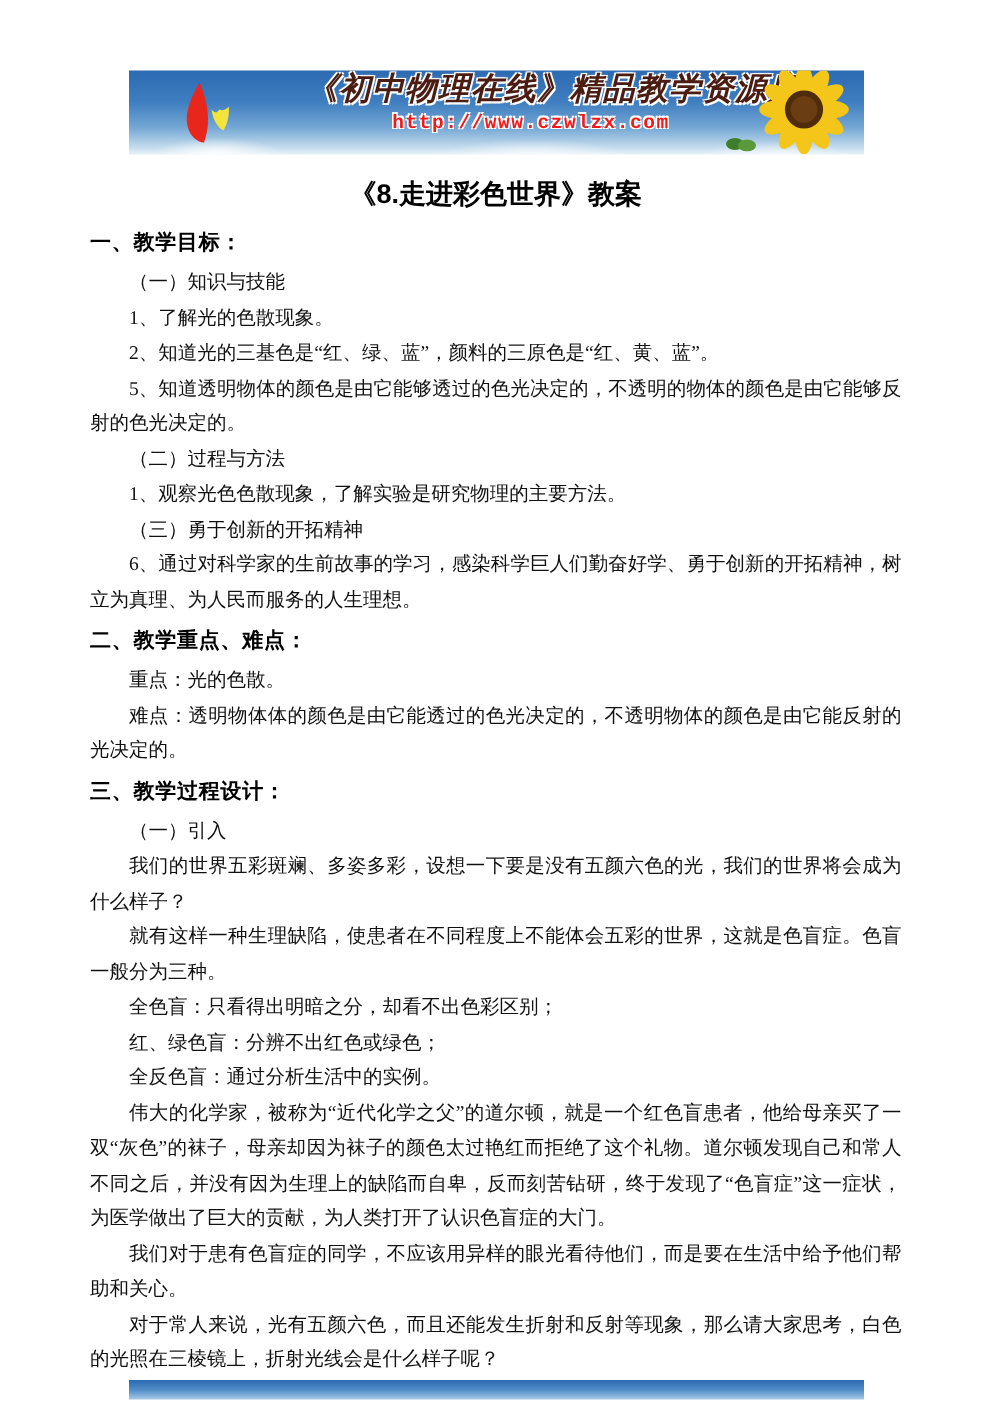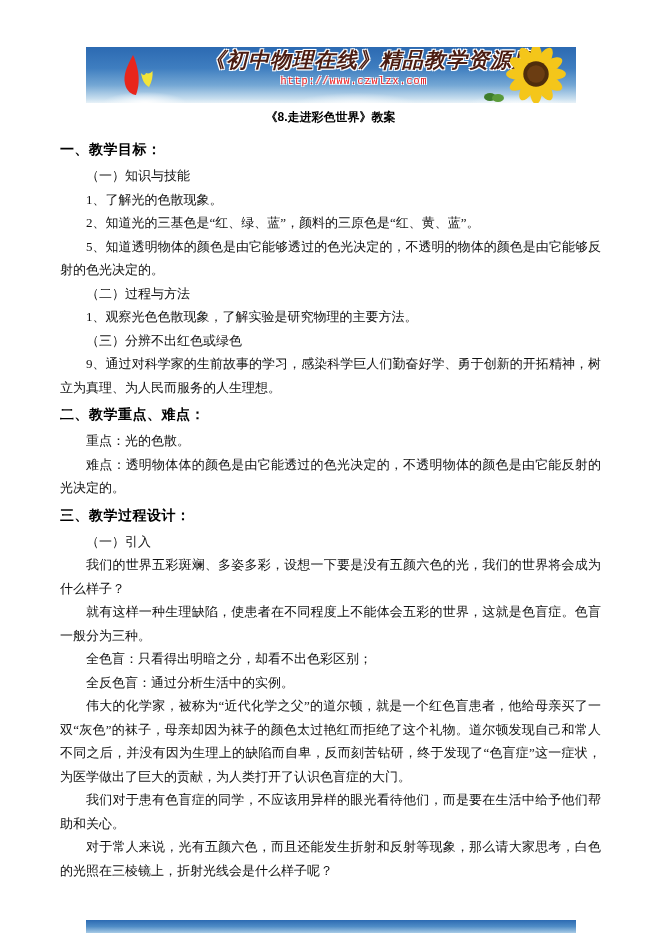--- a/index.html
+++ b/index.html
@@ -20,34 +20,34 @@
   .logo{position:absolute;left:32px;top:6px;}
   .banner-text{
     position:absolute;left:118px;top:4px;width:300px;text-align:center;
   }
   .site-name{
     font-family:Liberation Mono, monospace;font-weight:bold;font-style:italic;
     font-size:21px;line-height:22px;color:#4a1c12;letter-spacing:1px;white-space:nowrap;
     text-shadow:1px 1px 0 #fff,-1px -1px 0 #fff,1px -1px 0 #fff,-1px 1px 0 #fff,0 0 2px #fff;
   }
   .site-url{
-    font-family:"Liberation Mono", monospace;font-weight:normal;
-    font-size:10px;line-height:18px;color:#f61818;letter-spacing:1px;white-space:nowrap;
+    font-family:"Liberation Mono", monospace;font-weight:bold;
+    font-size:13px;line-height:18px;color:#f61818;letter-spacing:1px;white-space:nowrap;
     text-shadow:1px 1px 0 #fff,-1px -1px 0 #fff,1px -1px 0 #fff,-1px 1px 0 #fff;
   }
   .sunflower{position:absolute;right:6px;bottom:-6px;}
   .plant{position:absolute;right:72px;bottom:-3px;}
   
   .doc{
     position:absolute;left:60px;top:105px;width:541px;
     font-size:13px;line-height:23.5px;text-align:justify;
   }
   .doc-title{
     font-family:"Liberation Sans", sans-serif;font-weight:bold;
-    font-size:12px;line-height:24px;text-align:center;margin:0 0 5px 0;color:#000;
+    font-size:18px;line-height:24px;text-align:center;margin:12px 0 5px 0;color:#000;
   }
   .blk{margin:0;}
   .blk.p{text-indent:2em;}
   .blk.h1{
     font-family:"Liberation Sans", sans-serif;font-weight:bold;
     font-size:14px;line-height:30px;text-indent:0;color:#000;letter-spacing:.5px;
   }
   
   .footer-bar{
     position:absolute;left:86px;top:920px;width:490px;height:13px;
@@ -101,30 +101,31 @@
 <div class="doc">
   <h1 class="doc-title">《8.走进彩色世界》教案</h1>
   <div id="doc-blocks">
       <p class="blk h1">一、教学目标：</p>
       <p class="blk p">（一）知识与技能</p>
       <p class="blk p">1、了解光的色散现象。</p>
       <p class="blk p">2、知道光的三基色是“红、绿、蓝”，颜料的三原色是“红、黄、蓝”。</p>
       <p class="blk p">5、知道透明物体的颜色是由它能够透过的色光决定的，不透明的物体的颜色是由它能够反射的色光决定的。</p>
       <p class="blk p">（二）过程与方法</p>
       <p class="blk p">1、观察光色色散现象，了解实验是研究物理的主要方法。</p>
-      <p class="blk p">（三）分辨不出红色或绿色</p>
-      <p class="blk p">9、通过对科学家的生前故事的学习，感染科学巨人们勤奋好学、勇于创新的开拓精神，树立为真理、为人民而服务的人生理想。</p>
+      <p class="blk p">（三）勇于创新的开拓精神</p>
+      <p class="blk p">6、通过对科学家的生前故事的学习，感染科学巨人们勤奋好学、勇于创新的开拓精神，树立为真理、为人民而服务的人生理想。</p>
       <p class="blk h1">二、教学重点、难点：</p>
       <p class="blk p">重点：光的色散。</p>
       <p class="blk p">难点：透明物体体的颜色是由它能透过的色光决定的，不透明物体的颜色是由它能反射的光决定的。</p>
       <p class="blk h1">三、教学过程设计：</p>
       <p class="blk p">（一）引入</p>
       <p class="blk p">我们的世界五彩斑斓、多姿多彩，设想一下要是没有五颜六色的光，我们的世界将会成为什么样子？</p>
       <p class="blk p">就有这样一种生理缺陷，使患者在不同程度上不能体会五彩的世界，这就是色盲症。色盲一般分为三种。</p>
       <p class="blk p">全色盲：只看得出明暗之分，却看不出色彩区别；</p>
+      <p class="blk p">红、绿色盲：分辨不出红色或绿色；</p>
       <p class="blk p">全反色盲：通过分析生活中的实例。</p>
       <p class="blk p">伟大的化学家，被称为“近代化学之父”的道尔顿，就是一个红色盲患者，他给母亲买了一双“灰色”的袜子，母亲却因为袜子的颜色太过艳红而拒绝了这个礼物。道尔顿发现自己和常人不同之后，并没有因为生理上的缺陷而自卑，反而刻苦钻研，终于发现了“色盲症”这一症状，为医学做出了巨大的贡献，为人类打开了认识色盲症的大门。</p>
       <p class="blk p">我们对于患有色盲症的同学，不应该用异样的眼光看待他们，而是要在生活中给予他们帮助和关心。</p>
       <p class="blk p">对于常人来说，光有五颜六色，而且还能发生折射和反射等现象，那么请大家思考，白色的光照在三棱镜上，折射光线会是什么样子呢？</p>
     </div>
 </div>
 
 <div class="footer-bar"></div>
 
 </body></html>

